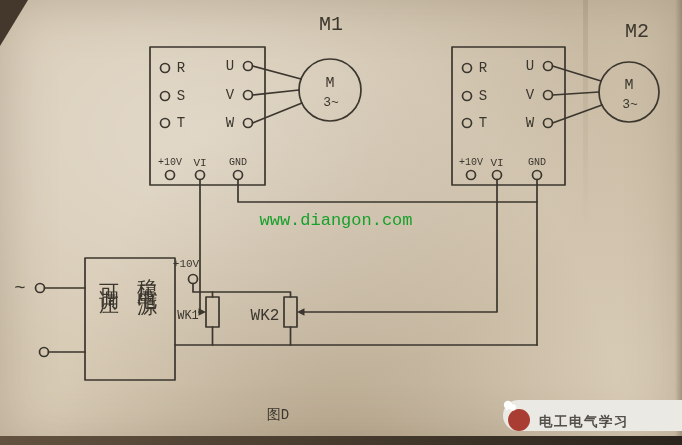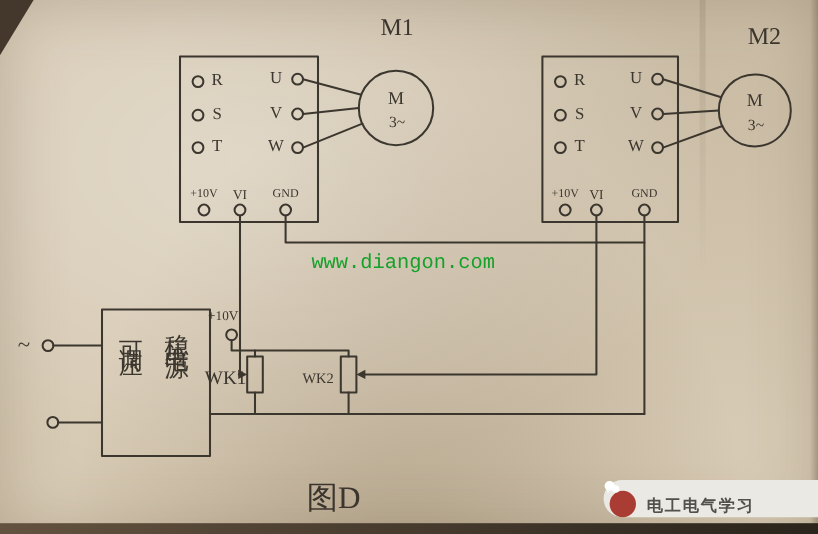--- a/index.html
+++ b/index.html
@@ -8,21 +8,21 @@
     background:
       radial-gradient(ellipse at 30% 30%, rgba(255,255,255,.28), transparent 60%),
       radial-gradient(ellipse at 85% 15%, rgba(120,100,70,.14), transparent 55%),
       radial-gradient(ellipse at 50% 115%, rgba(110,88,58,.32), transparent 60%),
       #d7cab4;
     font-family:"DejaVu Sans", sans-serif;
   }
   svg{position:absolute;left:0;top:0;z-index:1;}
   .lbl{
     position:absolute;z-index:2;transform:translate(-50%,-50%);
-    color:#3b362e;white-space:nowrap;font-family:Liberation Serif, serif;
+    color:#3b362e;white-space:nowrap;font-family:Liberation Mono, monospace;
   }
   .ps-col{
     position:absolute;z-index:2;writing-mode:vertical-rl;text-orientation:upright;
     font-size:20px;letter-spacing:6px;color:#3b362e;transform:translateX(-50%);
     font-family:"DejaVu Sans", sans-serif;
   }
   .watermark{
     position:absolute;z-index:3;transform:translate(-50%,-50%);
     font-family:Liberation Mono, monospace;color:#16a12a;font-size:17px;white-space:nowrap;
   }
@@ -161,26 +161,26 @@
   <div class="lbl" style="left:530px;top:123px;font-size:14px;">W</div>
   <div class="lbl" style="left:471px;top:162px;font-size:10px;">+10V</div>
   <div class="lbl" style="left:497px;top:163px;font-size:11px;">VI</div>
   <div class="lbl" style="left:537px;top:162px;font-size:10px;">GND</div>
 
   <div class="lbl" style="left:186px;top:264px;font-size:11px;">+10V</div>
   <div class="ps-col" style="left:110px;top:268px;">可调压</div>
   <div class="ps-col" style="left:148px;top:262px;">稳压电源</div>
   <div class="lbl" style="left:20px;top:288px;font-size:19px;">~</div>
 
-  <div class="lbl" style="left:188px;top:316px;font-size:16px;">WK1</div>
-  <div class="lbl" style="left:265px;top:316px;font-size:12px;">WK2</div>
+  <div class="lbl" style="left:188px;top:316px;font-size:12px;">WK1</div>
+  <div class="lbl" style="left:265px;top:316px;font-size:16px;">WK2</div>
 
   <div class="watermark" style="left:336px;top:220px;">www.diangon.com</div>
 
-  <div class="lbl" style="left:278px;top:415px;font-size:26px;">图D</div>
+  <div class="lbl" style="left:278px;top:415px;font-size:14px;">图D</div>
 
   <div class="footer-band">
     <div class="footer-logo">
       <svg width="14" height="12" viewBox="0 0 14 12">
         <circle cx="5" cy="5" r="4.2" fill="#ffffff"></circle>
         <circle cx="10" cy="7.4" r="3.1" fill="#ffffff"></circle>
         <polygon points="3,9 6,8 3.5,11" fill="#ffffff"></polygon>
       </svg>
     </div>
     <div class="footer-brand">电工电气学习</div>

